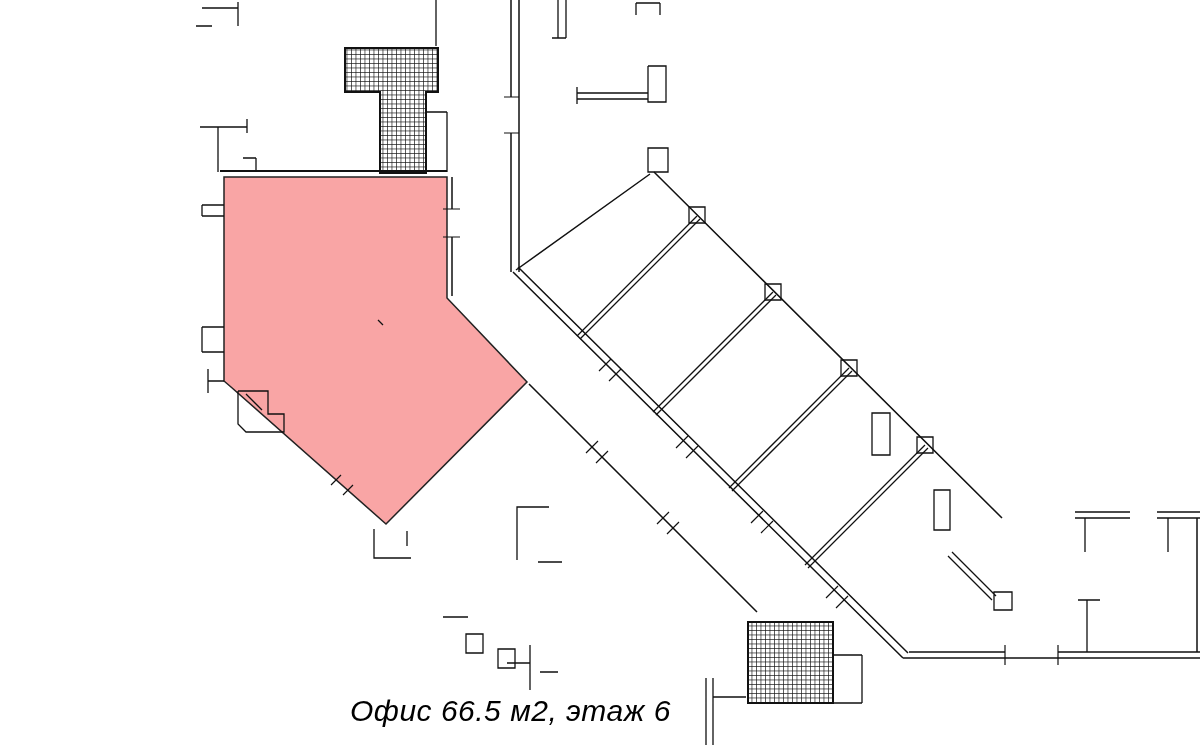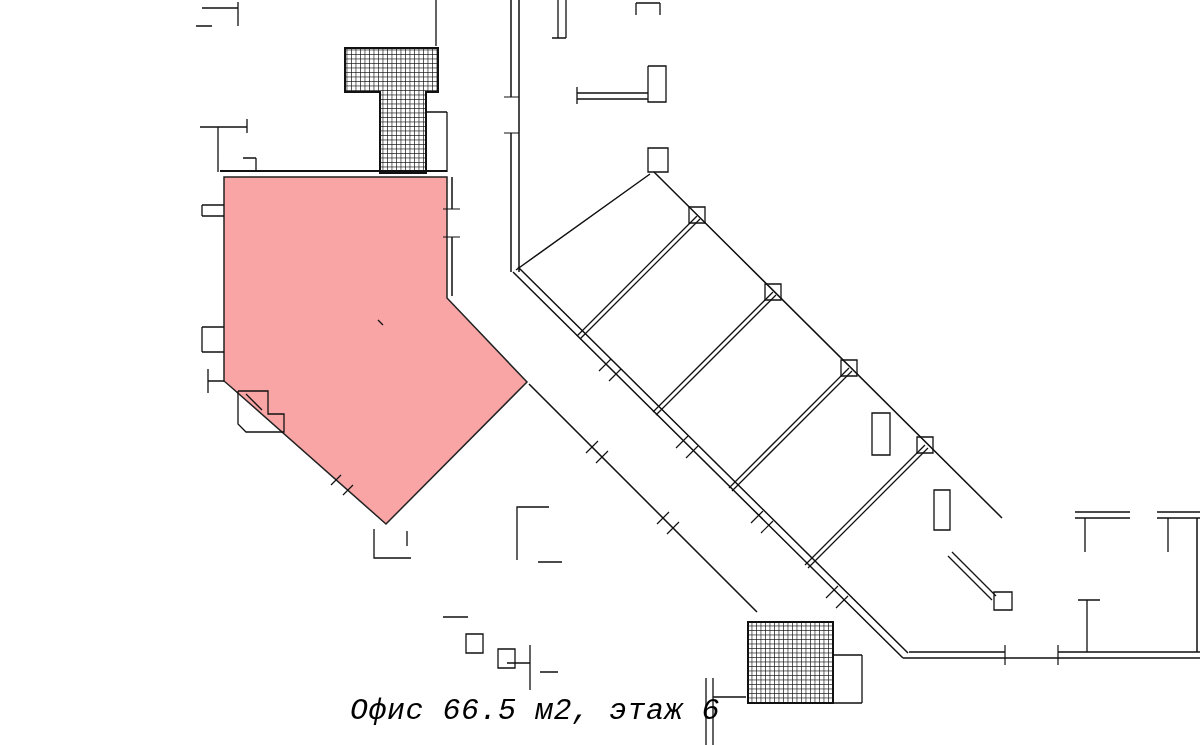--- a/index.html
+++ b/index.html
@@ -1,21 +1,21 @@
 <!DOCTYPE html>
 <html><head>
 <meta charset="utf-8">
 <style>
   html,body{margin:0;padding:0;background:#fff;}
   .stage{
     position:relative;
     width:1200px;height:745px;
     background:#ffffff;
     overflow:hidden;
-    font-family:Liberation Mono, monospace;
+    font-family:Liberation Sans, sans-serif;
   }
   .stage svg{position:absolute;left:0;top:0;}
   .caption{
     position:absolute;
     left:350px;top:694px;
     font-style:italic;
     font-size:30px;
     letter-spacing:0.5px;
     color:#000;
     white-space:nowrap;

